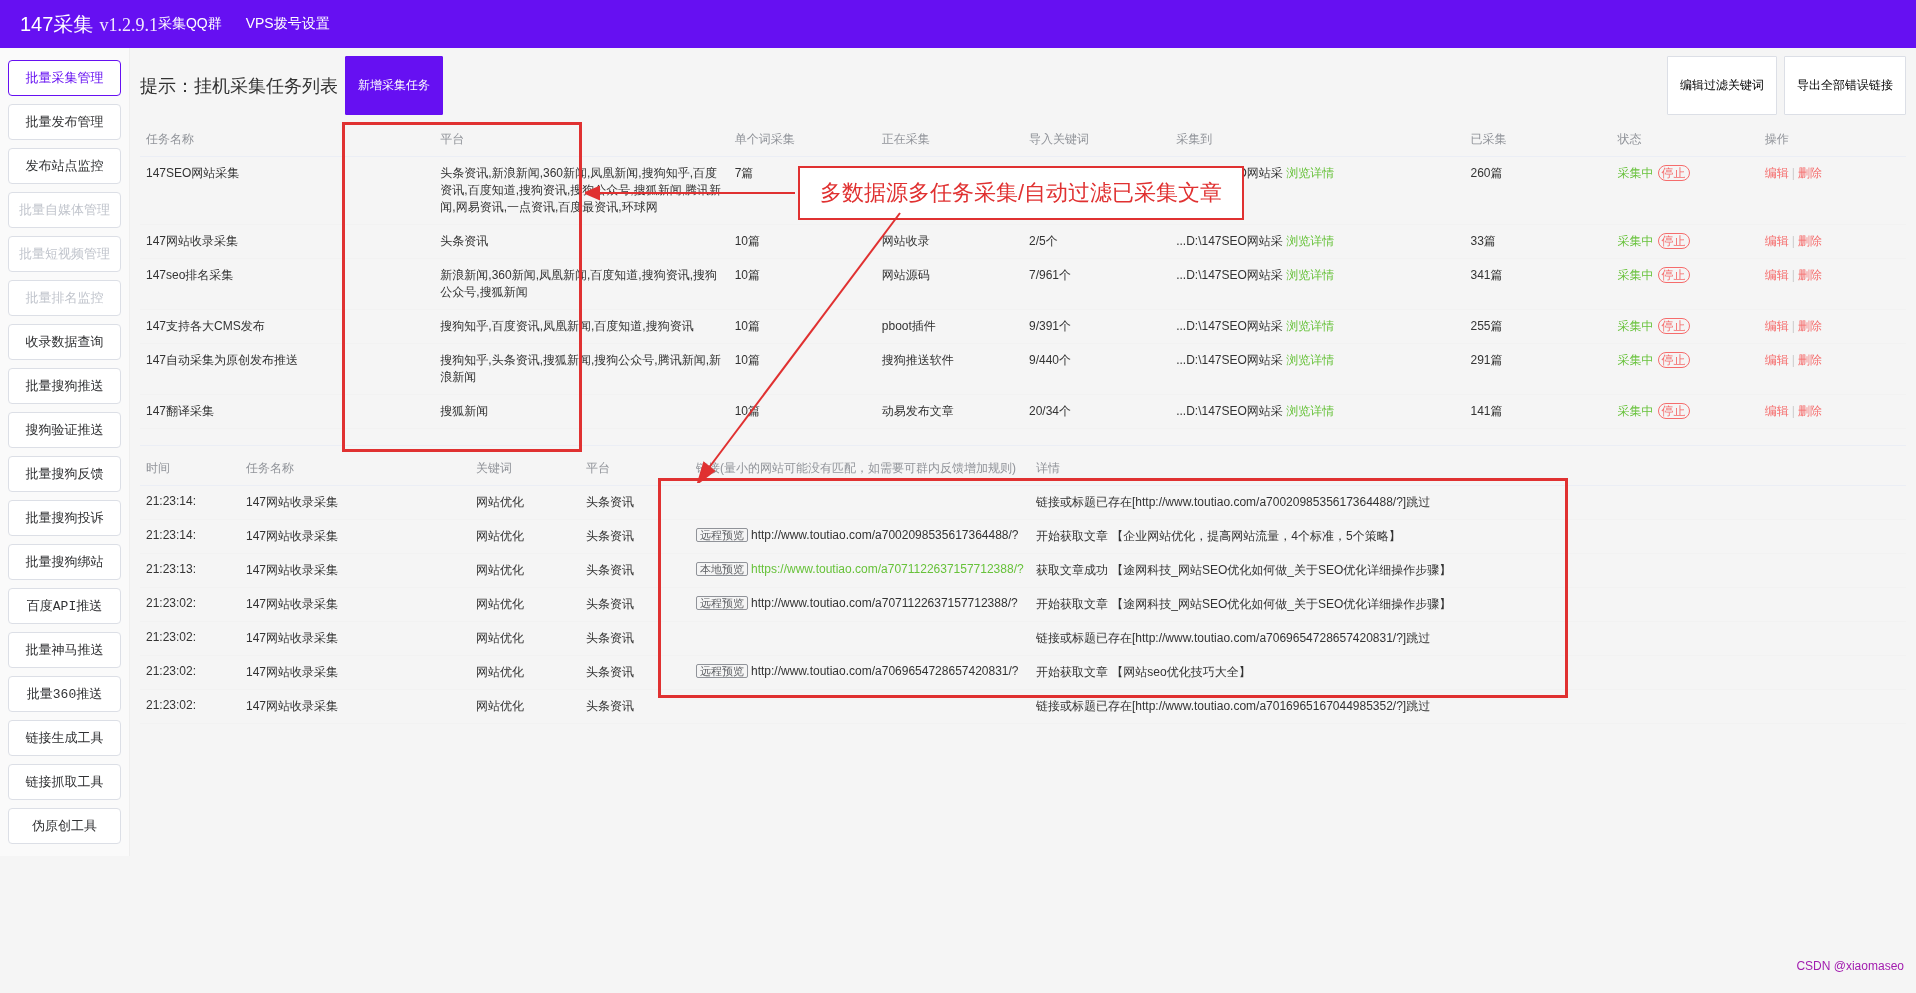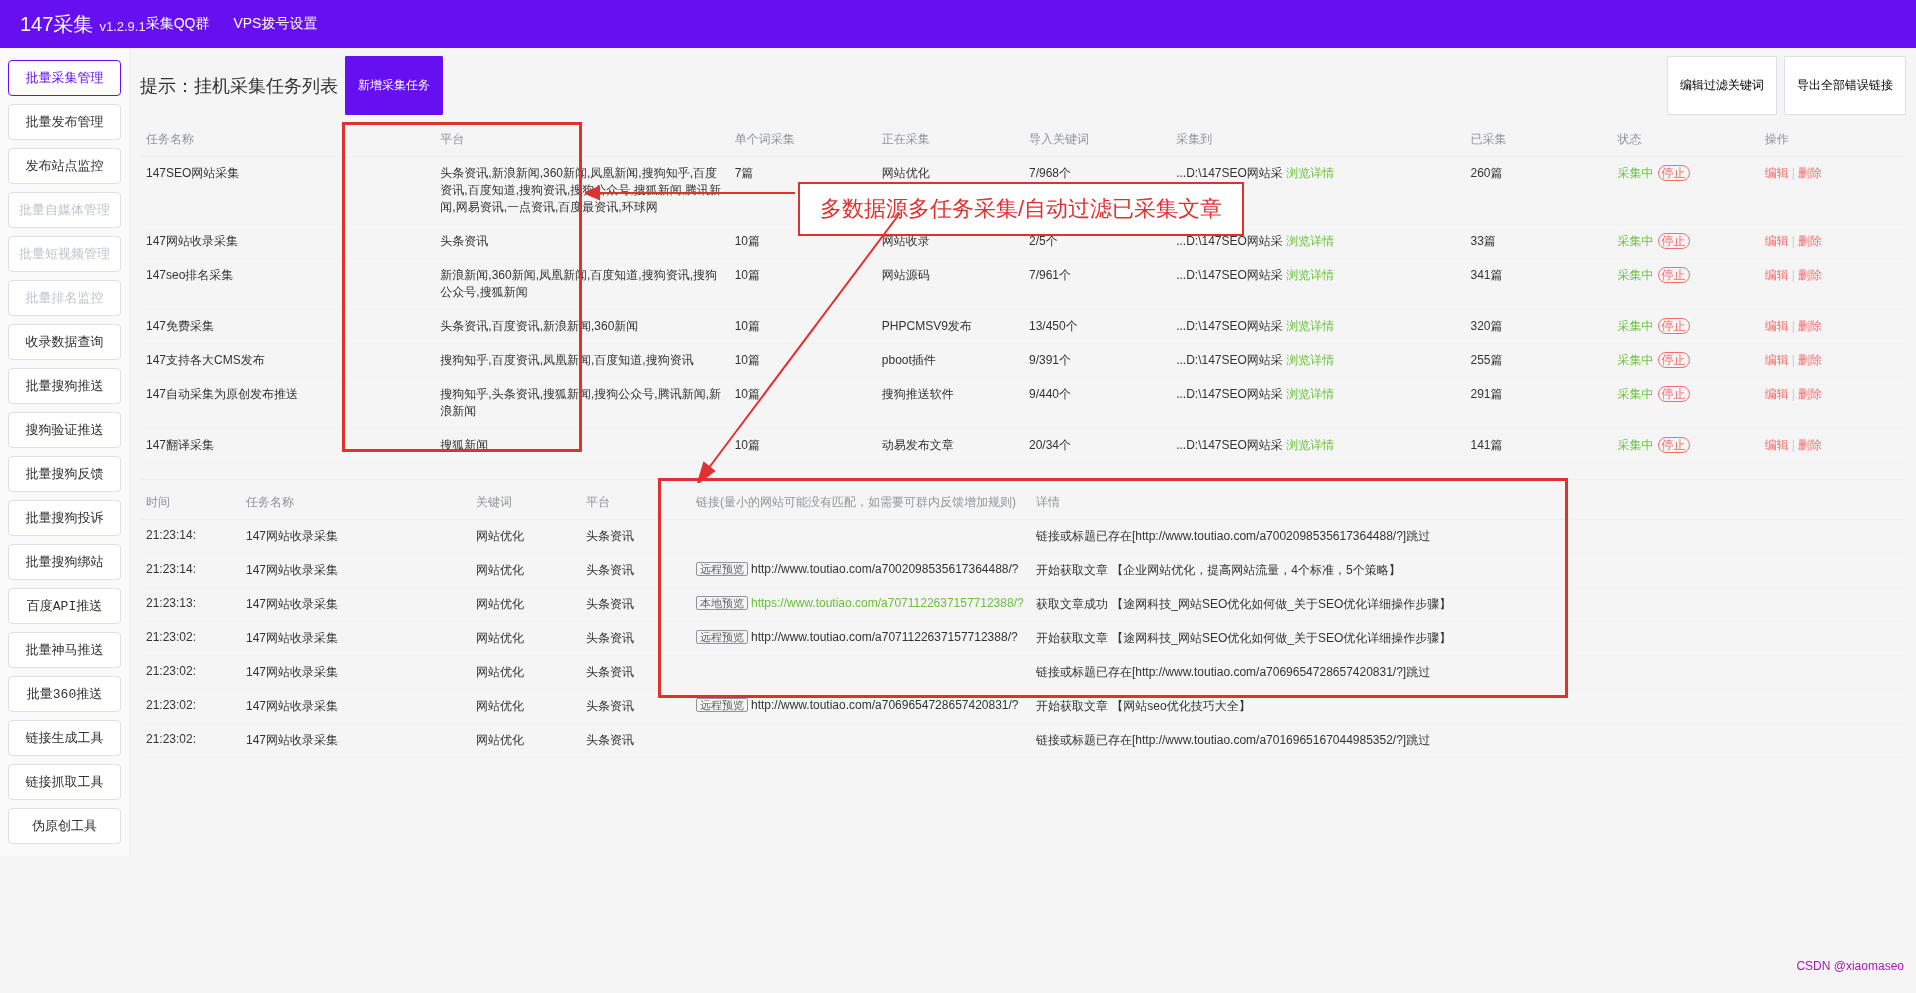--- a/index.html
+++ b/index.html
@@ -1,21 +1,21 @@
 <!DOCTYPE html>
 <html><head>
 <meta charset="utf-8">
 <style>
 * { margin: 0; padding: 0; box-sizing: border-box; font-family: "Microsoft YaHei", Arial, sans-serif; }
 body { background: #f5f5f5; font-size: 12px; color: #333; position: relative; width: 1916px; }
 
 .topbar { background: #6610f2; color: #fff; height: 48px; display: flex; align-items: center; padding: 0 20px; justify-content: flex-start; }
 .brand { display: flex; align-items: baseline; gap: 6px; }
 .brand-title { font-size: 20px; font-weight: 500; }
-.brand-ver { font-size: 13px; opacity: .9; }
+.brand-ver { font-size: 18px; opacity: .9; font-family: Liberation Serif, serif; }
 .top-links { display: flex; gap: 24px; font-size: 14px; }
 .top-links span { cursor: pointer; }
 
 .layout { display: flex; }
 .sidebar { width: 130px; padding: 12px 8px; background: #fafafa; border-right: 1px solid #eee; display: flex; flex-direction: column; gap: 8px; }
 .sidebtn { background: #fff; border: 1px solid #dcdfe6; border-radius: 4px; padding: 8px 6px; text-align: center; font-size: 13px; cursor: pointer; color: #303133; font-family: Liberation Mono, monospace; }
 .sidebtn.active { border-color: #6610f2; color: #6610f2; }
 .sidebtn.disabled { color: #c0c4cc; cursor: not-allowed; }
 
 .main { flex: 1; padding: 8px 10px 24px; position: relative; }
@@ -147,31 +147,20 @@
             <td><span class="txt-action">编辑</span><span class="txt-action-sep">|</span><span class="txt-action">删除</span></td>
           </tr>
           <tr>
             <td>147seo排名采集</td>
             <td>新浪新闻,360新闻,凤凰新闻,百度知道,搜狗资讯,搜狗公众号,搜狐新闻</td>
             <td>10篇</td>
             <td>网站源码</td>
             <td>7/961个</td>
             <td>...D:\147SEO网站采 <span class="link-green">浏览详情</span></td>
             <td>341篇</td>
-            <td><span class="status-running">采集中</span><span class="txt-stop">停止</span></td>
-            <td><span class="txt-action">编辑</span><span class="txt-action-sep">|</span><span class="txt-action">删除</span></td>
-          </tr>
-          <tr>
-            <td>147免费采集</td>
-            <td>头条资讯,百度资讯,新浪新闻,360新闻</td>
-            <td>10篇</td>
-            <td>PHPCMSV9发布</td>
-            <td>13/450个</td>
-            <td>...D:\147SEO网站采 <span class="link-green">浏览详情</span></td>
-            <td>320篇</td>
             <td><span class="status-running">采集中</span><span class="txt-stop">停止</span></td>
             <td><span class="txt-action">编辑</span><span class="txt-action-sep">|</span><span class="txt-action">删除</span></td>
           </tr>
           <tr>
             <td>147支持各大CMS发布</td>
             <td>搜狗知乎,百度资讯,凤凰新闻,百度知道,搜狗资讯</td>
             <td>10篇</td>
             <td>pboot插件</td>
             <td>9/391个</td>
             <td>...D:\147SEO网站采 <span class="link-green">浏览详情</span></td>
@@ -282,21 +271,21 @@
                 <td></td>
                 <td>链接或标题已存在[http://www.toutiao.com/a7016965167044985352/?]跳过</td>
               </tr>
             </tbody>
         </table>
       </div>
     </div>
 
     <div class="anno-box" style="left:212px; top:74px; width:240px; height:330px;"></div>
     <div class="anno-box" style="left:528px; top:430px; width:910px; height:220px;"></div>
-    <div class="anno-callout" style="left:668px; top:134px;">多数据源多任务采集/自动过滤已采集文章</div>
+    <div class="anno-callout" style="left:668px; top:118px;">多数据源多任务采集/自动过滤已采集文章</div>
     <svg class="anno-arrow" style="left:455px; top:125px; width:215px; height:40px;">
       <line x1="210" y1="20" x2="10" y2="20"></line>
       <polygon class="arrow-head" points="0,20 14,14 14,26"></polygon>
     </svg>
     <svg class="anno-arrow" style="left:560px; top:160px; width:220px; height:275px;">
       <line x1="210" y1="5" x2="15" y2="265"></line>
       <polygon class="arrow-head" points="8,275 24,263 14,255"></polygon>
     </svg>
 
   </div>

